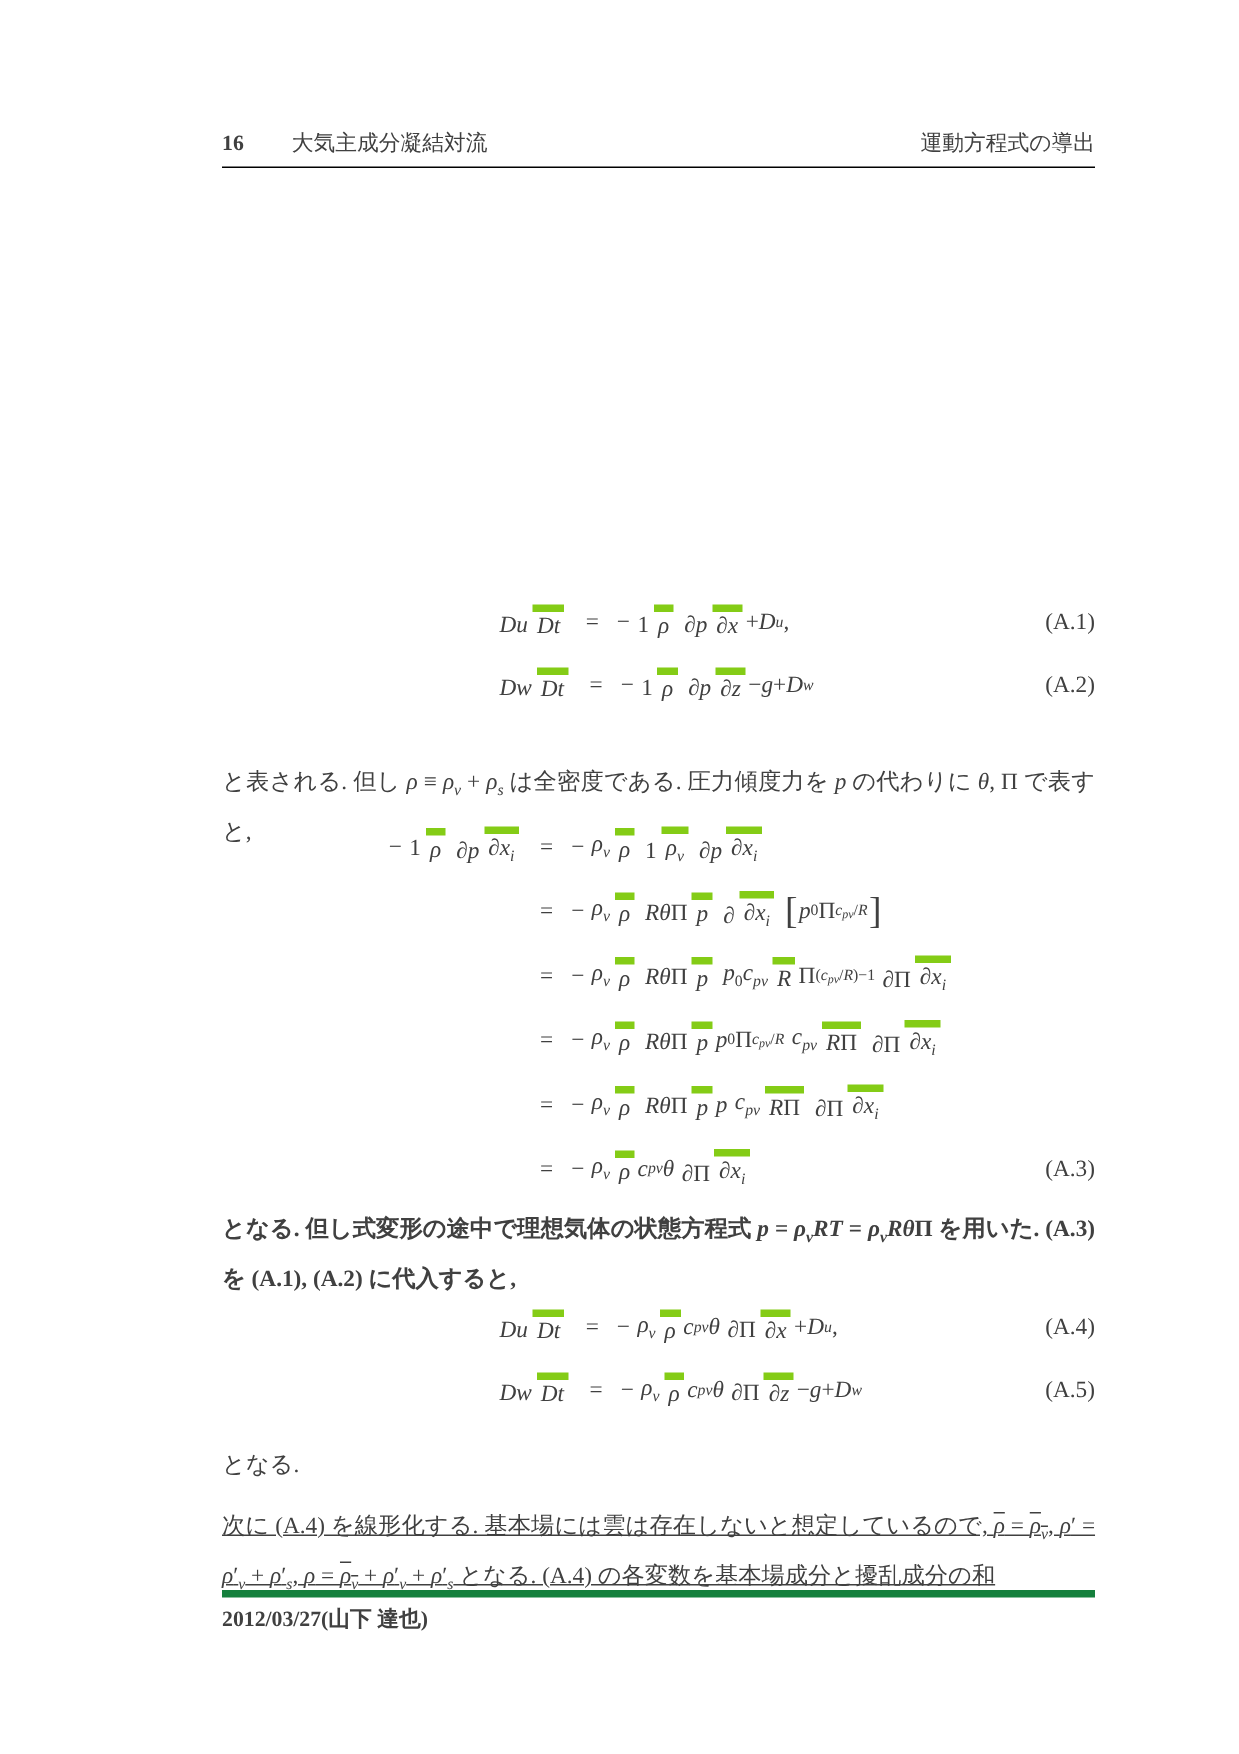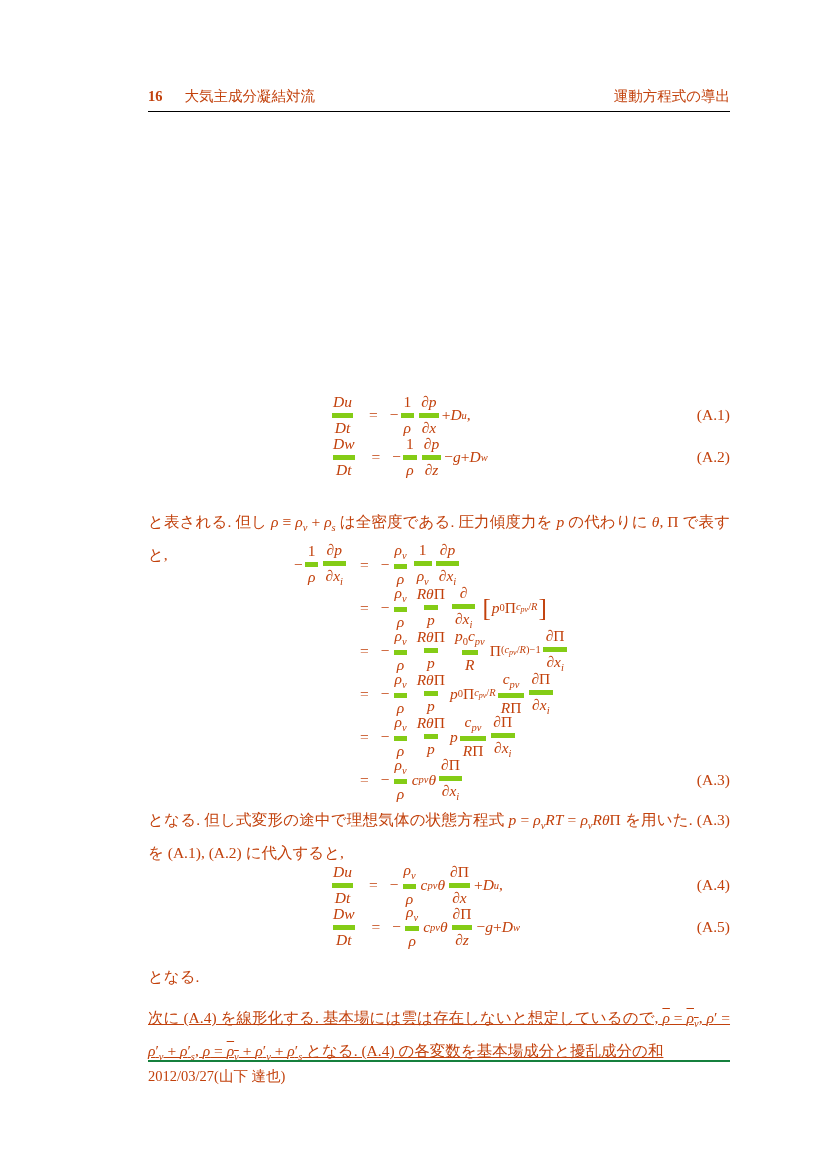--- a/index.html
+++ b/index.html
@@ -2,87 +2,88 @@
 <html><head>
 <meta charset="utf-8">
 <title>付録A 運動方程式の導出</title>
 <style>
   * { margin:0; padding:0; box-sizing:border-box; }
   html,body { background:#ffffff; }
   .page {
     position:relative;
     width:826px; height:1169px;
     background:#ffffff;
-    color:#c2410c;
+    color:#404040;
     font-family:"Liberation Serif","DejaVu Serif",serif;
     overflow:hidden;
   }
   
   .header {
     position:absolute; left:148px; top:88px; width:582px;
     font-size:14.5px; line-height:17px;
     border-bottom:1px solid #000;
     padding-bottom:6px;
     display:flex; align-items:baseline;
   }
   .pagenum { font-weight:bold; }
-  .runhead-left { margin-left:22px; }
+  .runhead-left { margin-left:32px; }
   .runhead-right { margin-left:auto; }
   
   .chapter {
     position:absolute; left:148px; top:204px;
     font-size:32px; font-weight:bold; letter-spacing:1px;
     white-space:nowrap;
   }
   .chapter .ch-title { margin-left:30px; }
   
   .para {
     position:absolute; left:148px; width:582px;
     font-size:15.5px; line-height:27px;
     text-align:justify;
   }
   #p1 { top:331px; }
   #p2 { top:481px;margin-top:27px; }
-  #p3 { top:806px; }
+  #p3 { top:806px;font-weight:bold; }
   #p4 { top:963px; }
   #p5 { top:1004px;text-decoration:underline; }
   
   .eqblock { position:absolute; left:148px; width:582px; font-size:15.5px; }
   #eqb1 { top:394px; }
   #eqb2 { top:543px; }
   #eqb3 { top:864px; }
   .eqrow {
     display:flex; align-items:center;
     height:42px; white-space:nowrap;
   }
   #eqb2 .eqrow { height:43px; }
   .eqspacer { width:180px; flex:none; }
   .eqlhs-fixed { width:200px; flex:none; display:flex; justify-content:flex-end; align-items:center; }
   .eqrel { margin:0 12px; }
   .eqrhs { display:flex; align-items:center; }
   .eqlabel { margin-left:auto; }
   
   .it { font-style:italic; }
   .frac {
-    display:inline-flex; flex-direction:column; align-items:center;
+    display:inline-flex; flex-direction:row; align-items:flex-end;
     vertical-align:middle; margin:0 2px; line-height:1.2; text-align:center;
   }
   .frac .num { display:block; padding:0 3px 1px 3px; }
   .frac .den { display:block; border-top:5px solid #84cc16; padding:1px 3px 0 3px; }
   .sub { font-size:10.5px; vertical-align:-4px; }
   .sup { font-size:10.5px; vertical-align:7px; }
   .sup .sub { font-size:8px; vertical-align:-2px; }
   .ovl { text-decoration:overline; }
   .bigb { font-size:25px; line-height:0; vertical-align:middle; font-weight:400; padding:0 1px; }
   
   .footer {
     position:absolute; left:148px; top:1060px; width:582px;
-    border-top:2px solid #15803d;
+    border-top:5px solid #15803d;
     padding-top:5px;
     font-size:14.5px;
+    font-weight:bold;
   }
 </style>
 </head>
 <body>
 
 <div class="page">
 
   <div class="header">
     <span class="pagenum">16</span>
     <span class="runhead-left">大気主成分凝結対流</span>

